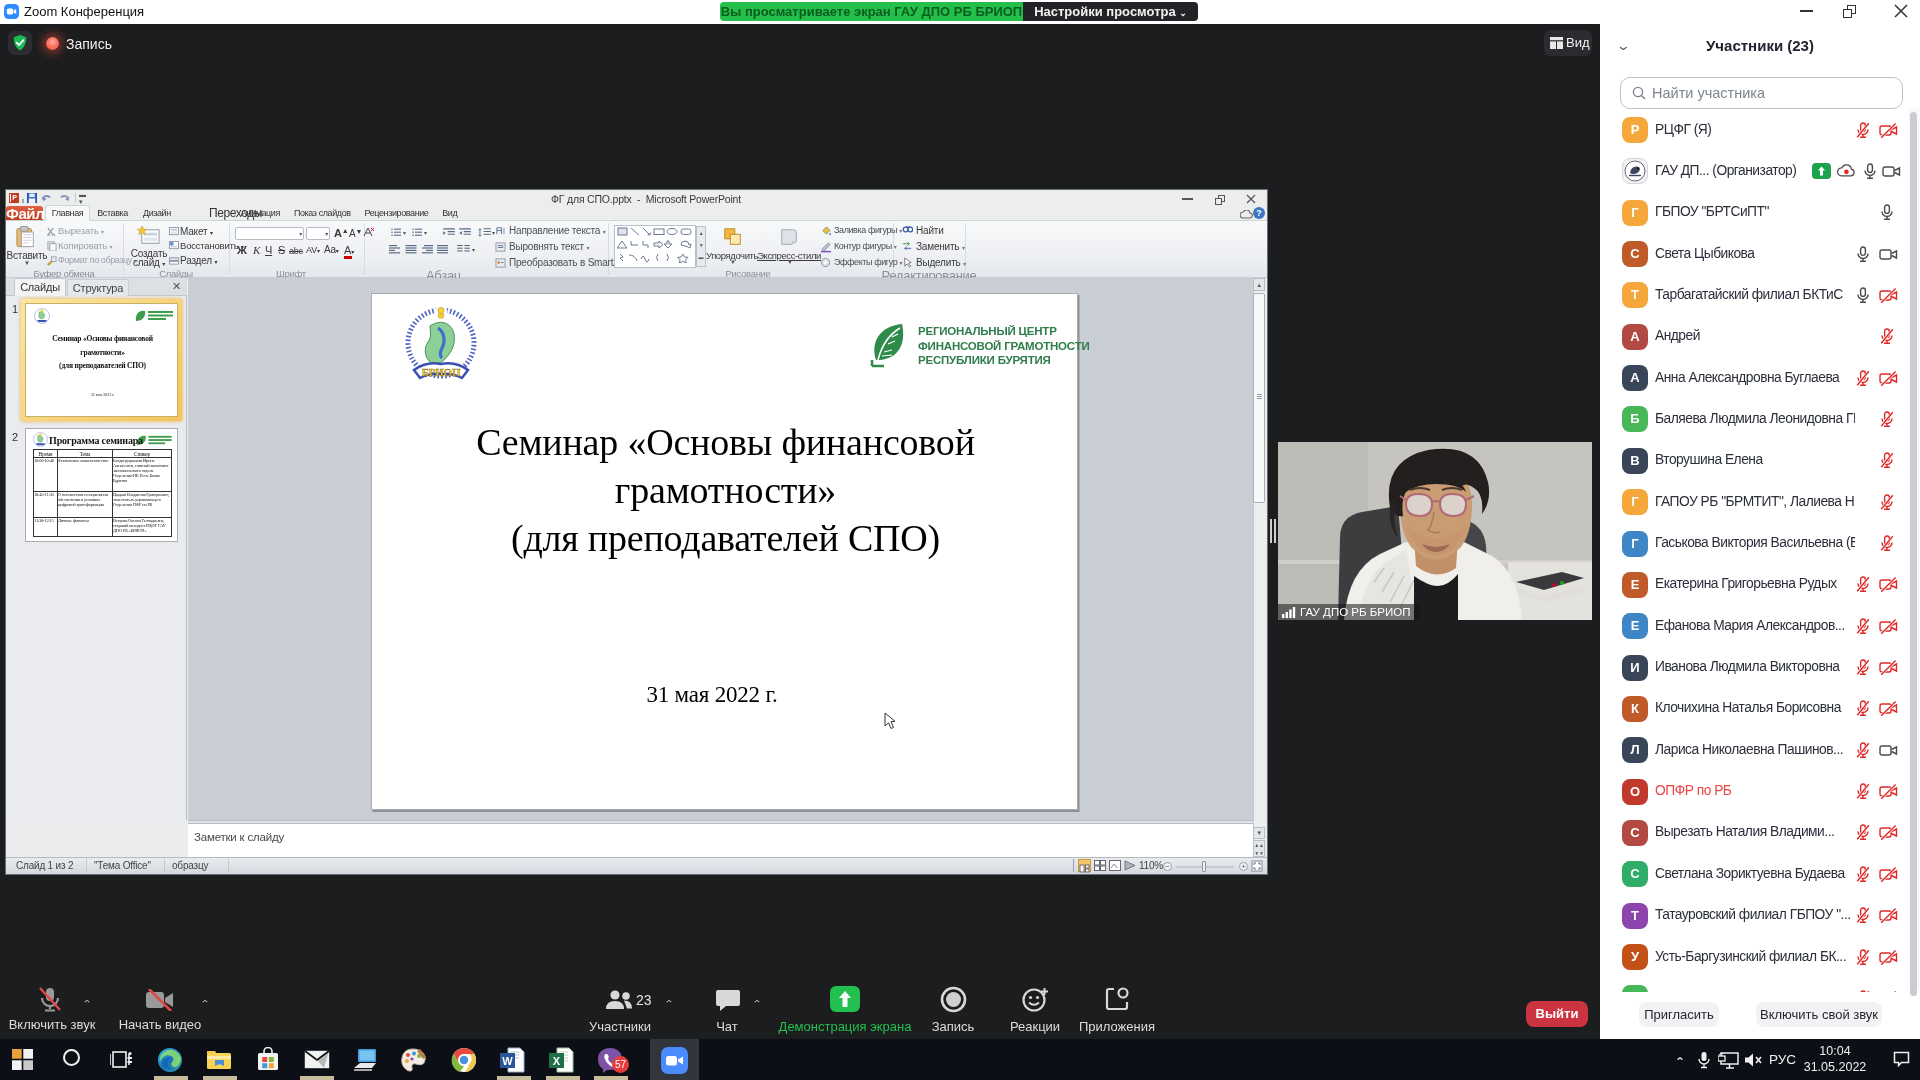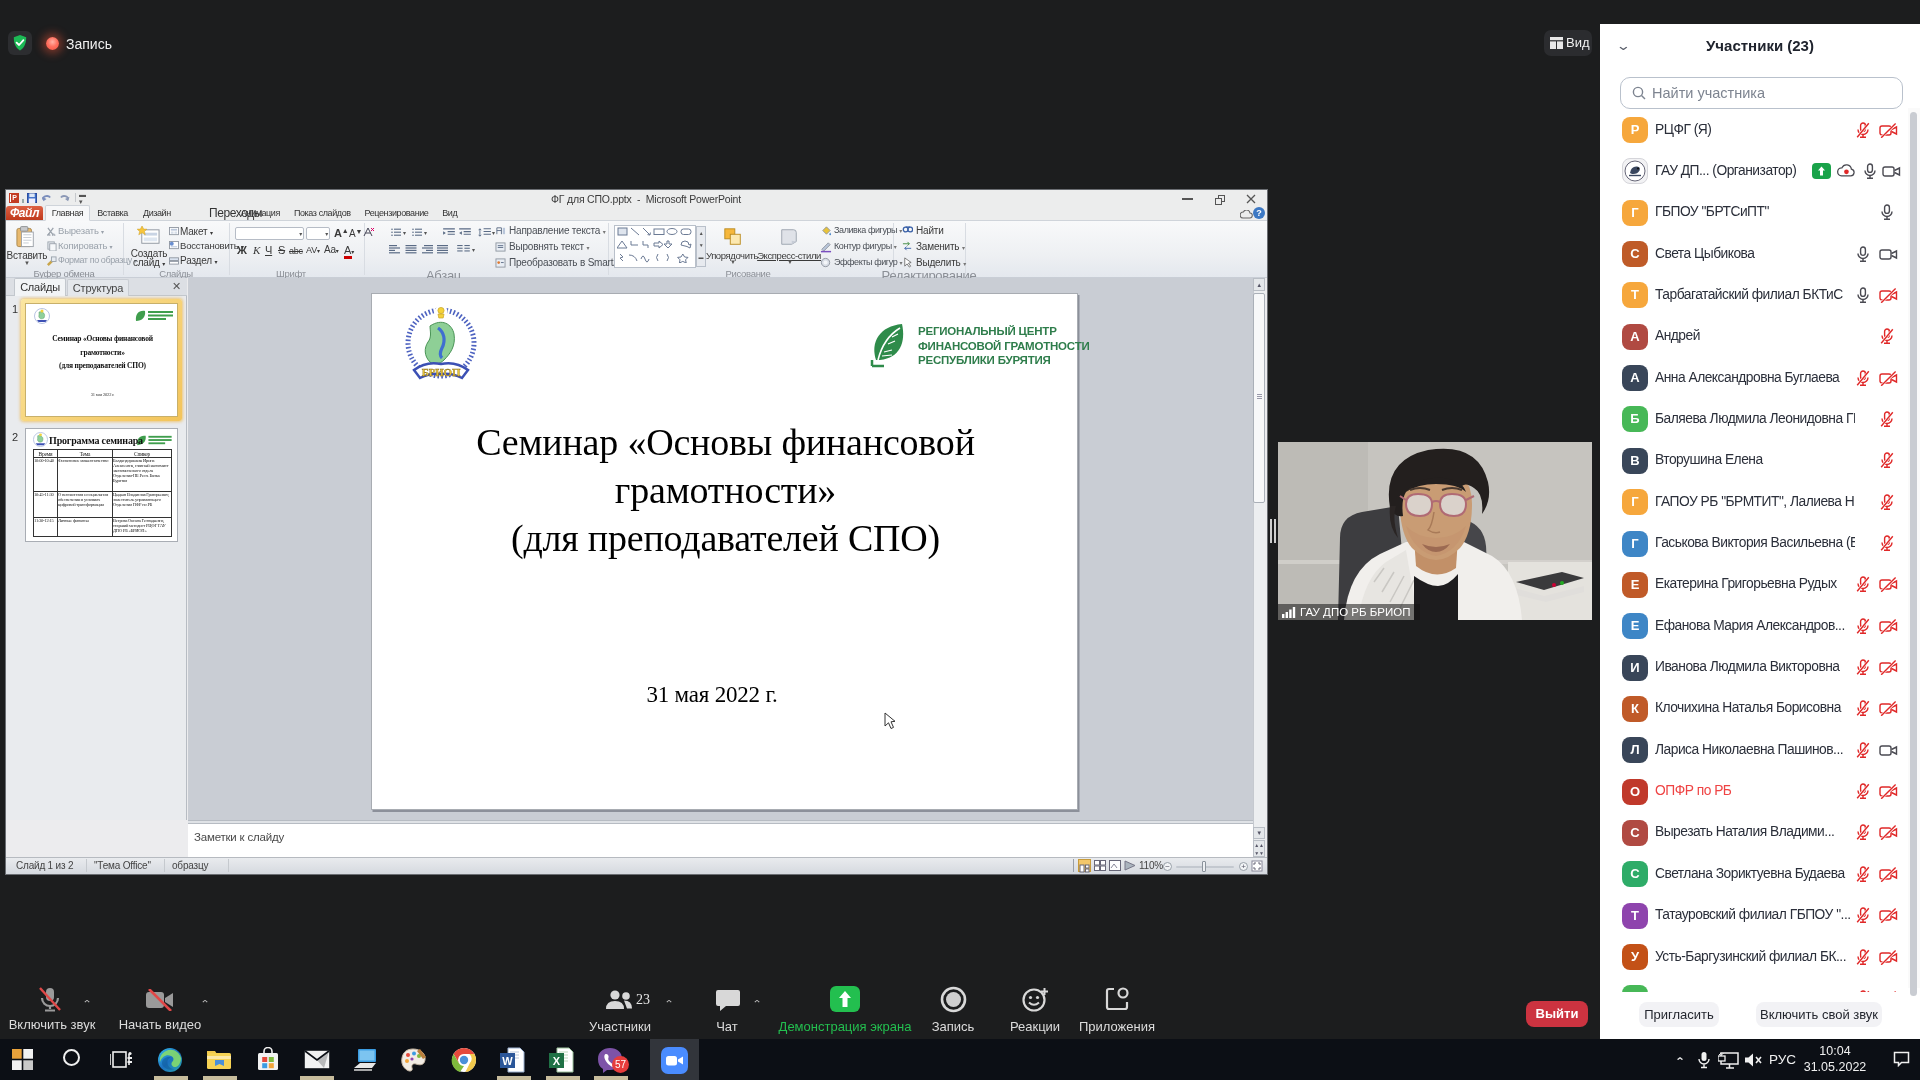--- a/index.html
+++ b/index.html
@@ -1,20 +1,36 @@
 <!DOCTYPE html>
 <html><head><meta charset="utf-8">
 <style>
 *{margin:0;padding:0;box-sizing:border-box;}
 html,body{width:1920px;height:1080px;overflow:hidden;background:#1c1d1e;font-family:"Liberation Sans",sans-serif;}
 .abs{position:absolute;}
 </style></head>
 <body>
 <div class="abs" style="left:0;top:0;width:1920px;height:1080px;background:#1c1d1e;">
 
+<div class="abs" style="left:0;top:0;width:1920px;height:24px;background:#ffffff;">
+  <svg class="abs" style="left:4px;top:4px" width="15" height="15" viewBox="0 0 15 15">
+    <rect x="0" y="0" width="15" height="15" rx="4.5" fill="#2d8cff"></rect>
+    <rect x="2.8" y="4.6" width="6.4" height="5.8" rx="1.6" fill="#fff"></rect>
+    <path d="M9.6 6.6 L12.2 4.9 L12.2 10.1 L9.6 8.4 Z" fill="#fff"></path>
+  </svg>
+  <div class="abs" style="left:24px;top:4px;font-size:13px;color:#111;">Zoom Конференция</div>
+  <div class="abs" style="left:720px;top:2px;width:303px;height:19px;background:#24bf4b;border-radius:4px 0 0 4px;text-align:center;line-height:19px;font-size:13px;font-weight:bold;color:#0d5c20;">Вы просматриваете экран ГАУ ДПО РБ БРИОП</div>
+  <div class="abs" style="left:1023px;top:2px;width:175px;height:19px;background:#222326;border-radius:0 4px 4px 0;text-align:center;line-height:19px;font-size:13px;font-weight:bold;color:#f2f2f2;">Настройки просмотра <span style="font-size:9px;">⌄</span></div>
+  <div class="abs" style="left:1800px;top:10px;width:13px;height:1.6px;background:#333;"></div>
+  <div class="abs" style="left:1847px;top:5px;width:9px;height:9px;border:1.4px solid #333;"></div>
+  <div class="abs" style="left:1843px;top:9px;width:9px;height:9px;border:1.4px solid #333;background:#fff;"></div>
+  <svg class="abs" style="left:1894px;top:4px" width="14" height="14" viewBox="0 0 14 14">
+        <path d="M1 1 L13 13 M13 1 L1 13" stroke="#333" stroke-width="1.5"></path>
+      </svg>
+</div>
 
 <div class="abs" style="left:8px;top:31px;width:24px;height:24px;background:#2c2d30;border-radius:6px;">
  <svg class="abs" style="left:5px;top:4px" width="14" height="16" viewBox="0 0 14 16">
    <path d="M7 0 L13.2 2.2 C13.2 7.5 11.8 12.6 7 15.4 C2.2 12.6 0.8 7.5 0.8 2.2 Z" fill="#1cb955"></path>
    <path d="M3.6 7.6 L6.1 10 L10.4 5.2" stroke="#fff" stroke-width="1.8" fill="none" stroke-linecap="round" stroke-linejoin="round"></path>
  </svg>
 </div>
 <div class="abs" style="left:46px;top:37px;width:13px;height:13px;border-radius:50%;background:radial-gradient(circle at 50% 38%,#ffb3a6 0%,#ff7261 45%,#f4503e 100%);box-shadow:0 0 8px 4px rgba(255,90,60,0.4);"></div>
 <div class="abs" style="left:66px;top:36px;font-size:14px;color:#f0f0f0;">Запись</div>
 
@@ -52,21 +68,21 @@
 <div class="abs" style="left:69px;top:3px;width:1px;height:9px;background:#c5c8cc;"></div>
 <div class="abs" style="left:73px;top:1px;font-size:7px;color:#555;">▬<br>▾</div>
 <div class="abs" style="left:420px;top:3px;width:440px;text-align:center;font-size:10.5px;color:#3a3a3a;">ФГ для СПО.pptx &nbsp;-&nbsp; Microsoft PowerPoint</div>
 <div class="abs" style="left:1176px;top:8px;width:11px;height:1.5px;background:#555;"></div>
 <div class="abs" style="left:1212px;top:5px;width:7px;height:7px;border:1.2px solid #555;"></div>
 <div class="abs" style="left:1209px;top:8px;width:7px;height:7px;border:1.2px solid #555;background:#eceded;"></div>
 <svg class="abs" style="left:1240px;top:4px" width="10" height="10" viewBox="0 0 10 10">
         <path d="M1 1 L9 9 M9 1 L1 9" stroke="#555" stroke-width="1.3"></path>
       </svg>
 <div class="abs" style="left:0;top:15px;width:1261px;height:16px;background:#eceded;border-bottom:1px solid #cfd4da;"></div>
-<div class="abs" style="left:0;top:15.5px;width:37px;height:14px;background:linear-gradient(#dd6144,#c03a1c);border-radius:3px 3px 0 0;color:#fff;font-size:12px;font-weight:bold;text-align:center;line-height:15px;letter-spacing:-0.4px;font-style:italic;">Файл</div>
+<div class="abs" style="left:0;top:15.5px;width:37px;height:14px;background:linear-gradient(#dd6144,#c03a1c);border-radius:3px 3px 0 0;color:#fff;font-size:15px;font-weight:bold;text-align:center;line-height:15px;letter-spacing:-0.4px;">Файл</div>
 <div class="abs" style="left:39px;top:15px;width:45px;height:16px;background:#f7f8f9;border:1px solid #cfd4da;border-bottom:1px solid #f7f8f9;border-radius:2px 2px 0 0;color:#333;font-size:9px;text-align:center;line-height:15px;letter-spacing:-0.4px;">Главная</div>
 <div class="abs" style="left:51.6px;top:15px;width:110px;height:16px;color:#333;font-size:9px;text-align:center;line-height:16px;letter-spacing:-0.4px;">Вставка</div>
 <div class="abs" style="left:95.9px;top:15px;width:110px;height:16px;color:#333;font-size:9px;text-align:center;line-height:16px;letter-spacing:-0.4px;">Дизайн</div>
 <div class="abs" style="left:146.0px;top:15px;width:110px;height:16px;color:#333;font-size:12px;text-align:right;line-height:16px;letter-spacing:-0.4px;">Переходы</div>
 <div class="abs" style="left:199.4px;top:15px;width:110px;height:16px;color:#333;font-size:9px;text-align:center;line-height:16px;letter-spacing:-0.4px;">Анимация</div>
 <div class="abs" style="left:261.3px;top:15px;width:110px;height:16px;color:#333;font-size:9px;text-align:center;line-height:16px;letter-spacing:-0.4px;">Показ слайдов</div>
 <div class="abs" style="left:335.5px;top:15px;width:110px;height:16px;color:#333;font-size:9px;text-align:center;line-height:16px;letter-spacing:-0.4px;">Рецензирование</div>
 <div class="abs" style="left:388.8px;top:15px;width:110px;height:16px;color:#333;font-size:9px;text-align:center;line-height:16px;letter-spacing:-0.4px;">Вид</div>
 <div class="abs" style="left:0;top:31px;width:1261px;height:57px;background:linear-gradient(#f8f9fa,#eef0f3 60%,#e4e8ee);border-bottom:1px solid #c9ced6;"></div>
 <div class="abs" style="left:117px;top:33px;width:1px;height:52px;background:#d8dce2;"></div>
@@ -814,21 +830,21 @@
 <path d="M4 0 L26 22" stroke="#e04848" stroke-width="2.6"></path>
     </svg>
 <div class="abs" style="left:108px;top:1017px;width:104px;text-align:center;font-size:13px;color:#dcdcdc;">Начать видео</div>
 <div class="abs" style="left:200px;top:997px;font-size:12px;color:#bbb;transform:scaleY(0.8);">⌃</div>
 <svg class="abs" style="left:604px;top:988px" width="30" height="24" viewBox="0 0 30 24">
 <circle cx="11" cy="7" r="4.6" fill="#d8d8d8"></circle>
       <path d="M2 21 q0 -8 9 -8 q9 0 9 8 Z" fill="#d8d8d8"></path>
 <circle cx="22" cy="8" r="3.8" fill="#d8d8d8"></circle>
       <path d="M20 12.5 q8 0 8 8 L23 20.5" fill="#d8d8d8"></path>
     </svg>
-<div class="abs" style="left:636px;top:992px;font-size:14px;color:#e6e6e6;font-family:Liberation Serif, serif;">23</div>
+<div class="abs" style="left:636px;top:992px;font-size:14px;color:#e6e6e6;">23</div>
 <div class="abs" style="left:664px;top:997px;font-size:12px;color:#bbb;transform:scaleY(0.8);">⌃</div>
 <div class="abs" style="left:570px;top:1019px;width:100px;text-align:center;font-size:13px;color:#dcdcdc;">Участники</div>
 <svg class="abs" style="left:715px;top:988px" width="26" height="24" viewBox="0 0 26 24">
 <path d="M3 2 h20 a2 2 0 0 1 2 2 v12 a2 2 0 0 1 -2 2 h-12 l-6 5 v-5 h-2 a2 2 0 0 1 -2 -2 v-12 a2 2 0 0 1 2 -2 Z" fill="#d8d8d8"></path>
     </svg>
 <div class="abs" style="left:752px;top:997px;font-size:12px;color:#bbb;transform:scaleY(0.8);">⌃</div>
 <div class="abs" style="left:677px;top:1019px;width:100px;text-align:center;font-size:13px;color:#dcdcdc;">Чат</div>
 <div class="abs" style="left:830px;top:986px;width:30px;height:26px;background:#23bf4f;border-radius:6px;"><svg width="30" height="26" viewBox="0 0 30 26">
         <path d="M15 5 L21 12 H17.5 V21 H12.5 V12 H9 Z" fill="#fff"></path>
       </svg></div>

